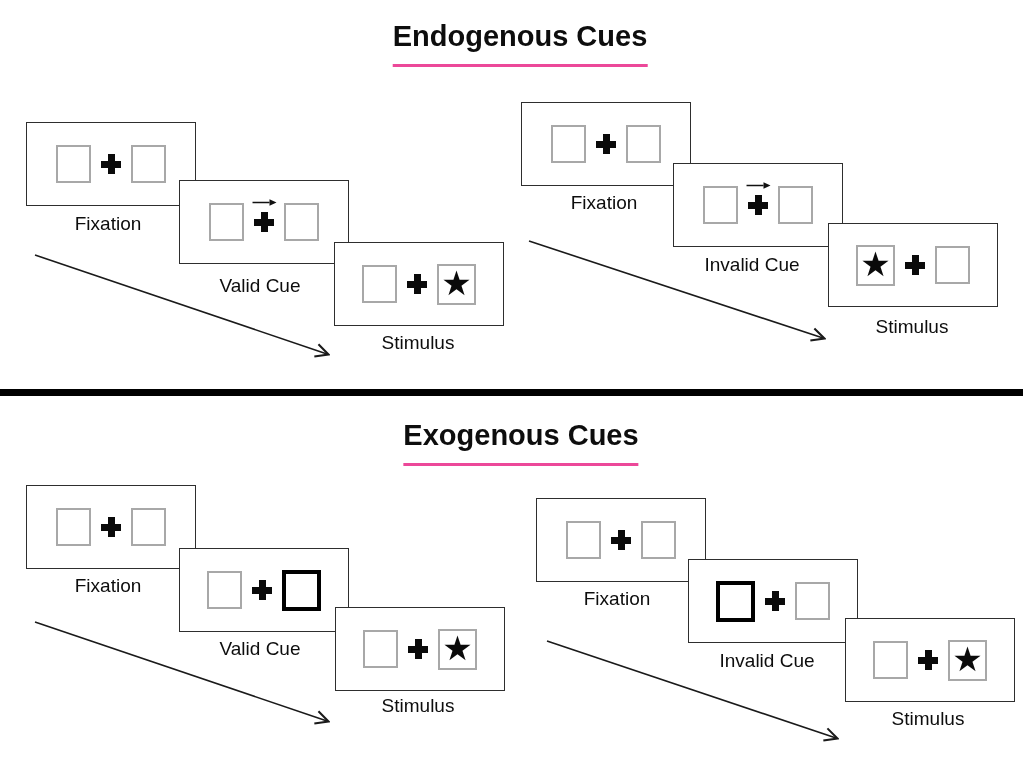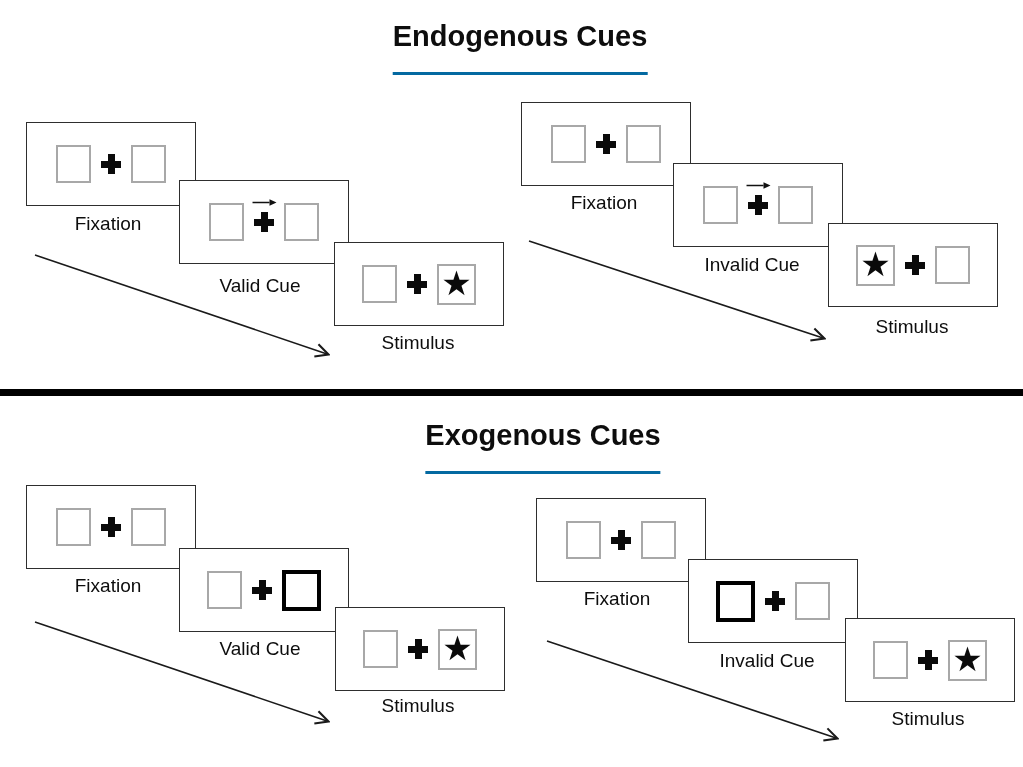--- a/index.html
+++ b/index.html
@@ -6,21 +6,21 @@
   body{
     width:1023px;height:767px;position:relative;overflow:hidden;
     background:#ffffff;color:#0d0d0d;
     font-family:"Liberation Sans","DejaVu Sans",sans-serif;
   }
   .section-title{
     position:absolute;transform:translateX(-50%);
     font-size:29px;font-weight:bold;white-space:nowrap;
   }
   .section-title .u{
-    display:inline-block;border-bottom:3px solid #0369a1;padding-bottom:19px;
+    display:inline-block;border-bottom:3px solid #ec4899;padding-bottom:11px;
   }
   .divider{
     position:absolute;left:0;top:389px;width:1023px;height:7px;background:#000;
   }
   .panel{
     position:absolute;width:170px;height:84px;background:#fff;
     border:1.5px solid #2e2e2e;box-sizing:border-box;
     display:flex;align-items:center;justify-content:center;gap:10px;
   }
   .box{
@@ -44,21 +44,21 @@
   .p-tl1{left:26px;top:122px}.p-tl2{left:179px;top:180px}.p-tl3{left:334px;top:242px}
   .p-tr1{left:521px;top:102px}.p-tr2{left:673px;top:163px}.p-tr3{left:828px;top:223px}
   .p-bl1{left:26px;top:485px}.p-bl2{left:179px;top:548px}.p-bl3{left:335px;top:607px}
   .p-br1{left:536px;top:498px}.p-br2{left:688px;top:559px}.p-br3{left:845px;top:618px}
   .l-tl1{left:108px;top:214px}.l-tl2{left:260px;top:276px}.l-tl3{left:418px;top:333px}
   .l-tr1{left:604px;top:193px}.l-tr2{left:752px;top:255px}.l-tr3{left:912px;top:317px}
   .l-bl1{left:108px;top:576px}.l-bl2{left:260px;top:639px}.l-bl3{left:418px;top:696px}
   .l-br1{left:617px;top:589px}.l-br2{left:767px;top:651px}.l-br3{left:928px;top:709px}
   .a-tl{left:33px;top:252px}.a-tr{left:527px;top:238px}
   .a-bl{left:33px;top:619px}.a-br{left:545px;top:638px}
-  .t-endo{left:520px;top:20px}.t-exo{left:543px;top:419px}
+  .t-endo{left:520px;top:20px}.t-exo{left:521px;top:419px}
 </style>
 </head>
 <body>
 
 <svg width="0" height="0" style="position:absolute" aria-hidden="true">
   <defs>
     <marker id="ah-open" viewBox="0 0 10 10" refX="8" refY="5" markerWidth="10" markerHeight="10" orient="auto">
       <path d="M1,1 L9,5 L1,9" fill="none" stroke="#1a1a1a" stroke-width="1.3"></path>
     </marker>
   </defs>

